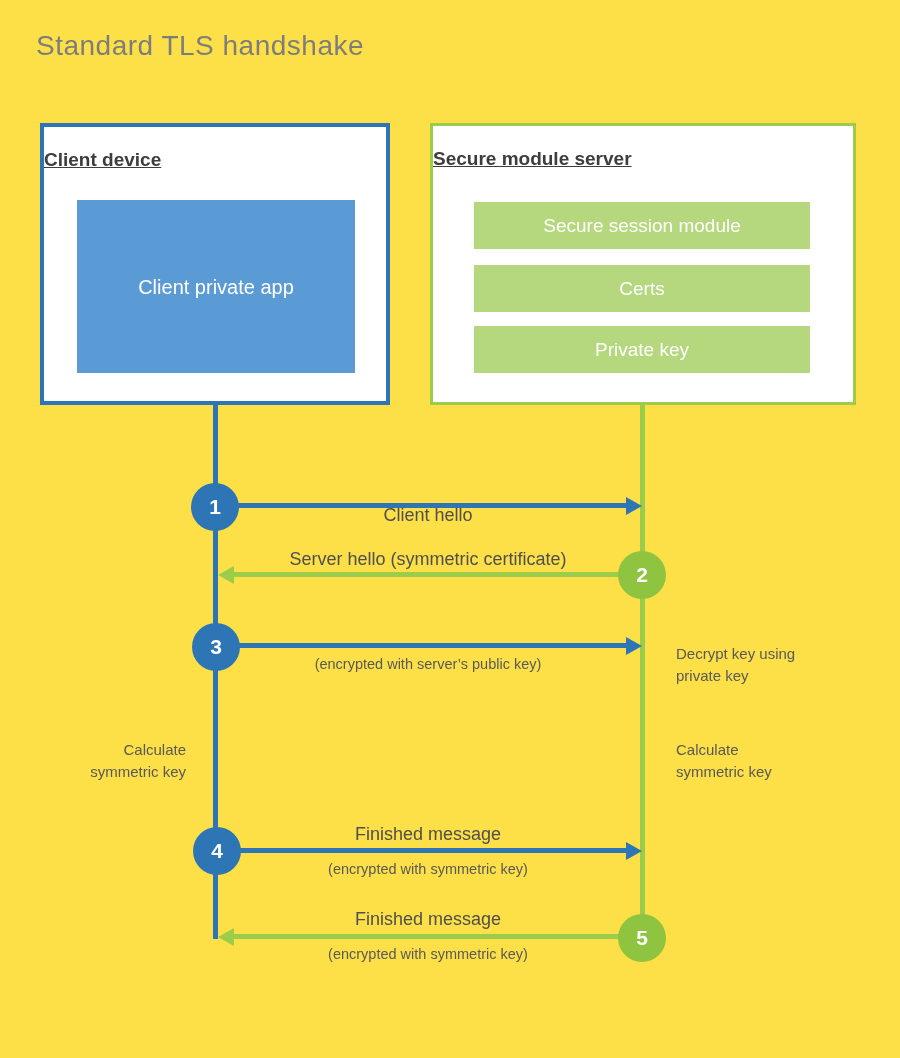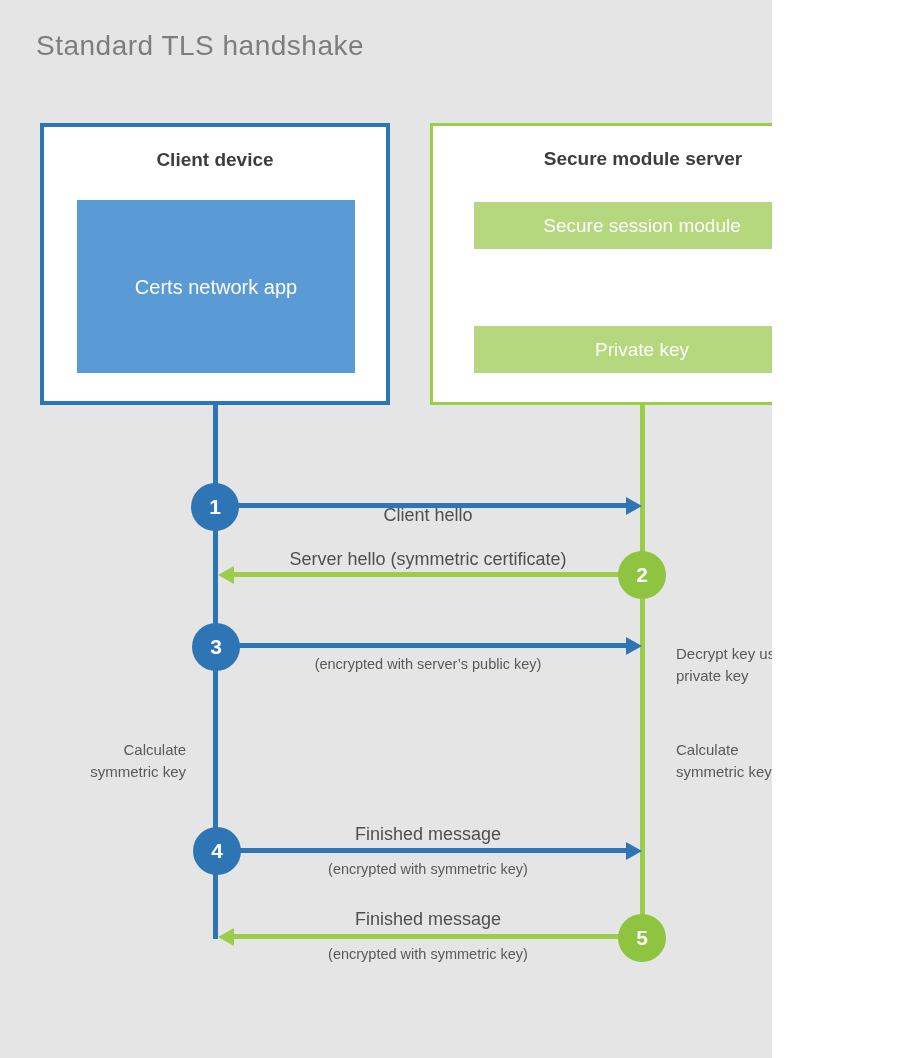--- a/index.html
+++ b/index.html
@@ -1,30 +1,30 @@
 <!DOCTYPE html>
 <html><head>
 <meta charset="utf-8">
 <style>
   html,body{margin:0;padding:0;background:#ffffff;}
   .canvas{
-    position:relative;width:772px;height:1058px;background:#e5e5e5;overflow:hidden;
+    position:relative;width:900px;height:1058px;background:#fde047;overflow:hidden;
     font-family:"Liberation Sans","DejaVu Sans",sans-serif;
   }
   .page-title{
     position:absolute;left:36px;top:30px;margin:0;
     font-size:28px;font-weight:400;color:#7d7d7d;letter-spacing:0.5px;
   }
   
   .ebox{position:absolute;top:123px;height:282px;background:#ffffff;box-sizing:border-box;}
   .ebox.client{left:40px;width:350px;border:4px solid #2e75b6;}
   .ebox.server{left:430px;width:426px;border:3px solid #9bcd4a;}
   .ebox-title{
-    position:absolute;left:0;right:0;top:22px;text-align:center;
-    font-size:19px;font-weight:bold;color:#3d3d3d;
+    position:absolute;left:0;right:0;top:22px;text-align:left;
+    font-size:19px;font-weight:bold;color:#3d3d3d;text-decoration:underline;
   }
   .client-app{
     position:absolute;left:77px;top:200px;width:278px;height:173px;background:#5b9bd5;
     display:flex;align-items:center;justify-content:center;text-align:center;
     color:#ffffff;font-size:20px;line-height:1.5;padding:0 40px;box-sizing:border-box;
   }
   .server-bar{
     position:absolute;left:474px;width:336px;height:47px;background:#b5d87e;
     display:flex;align-items:center;justify-content:center;
     color:#ffffff;font-size:19px;text-align:right;
@@ -71,26 +71,27 @@
 </head>
 <body>
 
 <div class="canvas">
 
   <h1 class="page-title">Standard TLS handshake</h1>
 
   <div class="ebox client">
     <div class="ebox-title">Client device</div>
   </div>
-  <div class="client-app">Certs network app</div>
+  <div class="client-app">Client private app</div>
 
   <div class="ebox server">
     <div class="ebox-title">Secure module server</div>
   </div>
   <div class="server-bar bar-0">Secure session module</div>
+  <div class="server-bar bar-1">Certs</div>
   <div class="server-bar bar-2">Private key</div>
 
   <div class="lifeline blue"></div>
   <div class="lifeline green"></div>
 
   <div class="arrow-line blue" style="left:230px;top:503px;width:396px;"></div>
   <div class="arrow-head right blue" style="left:626px;top:497px;"></div>
   <div class="step-circle blue" style="left:191px;top:483px;">
     <span>1</span>
   </div>

